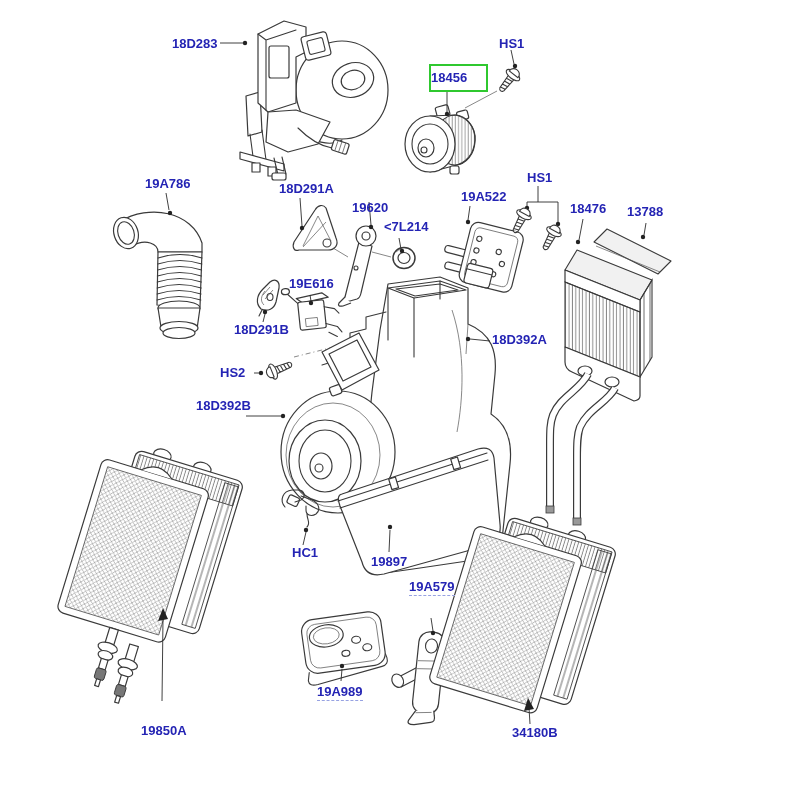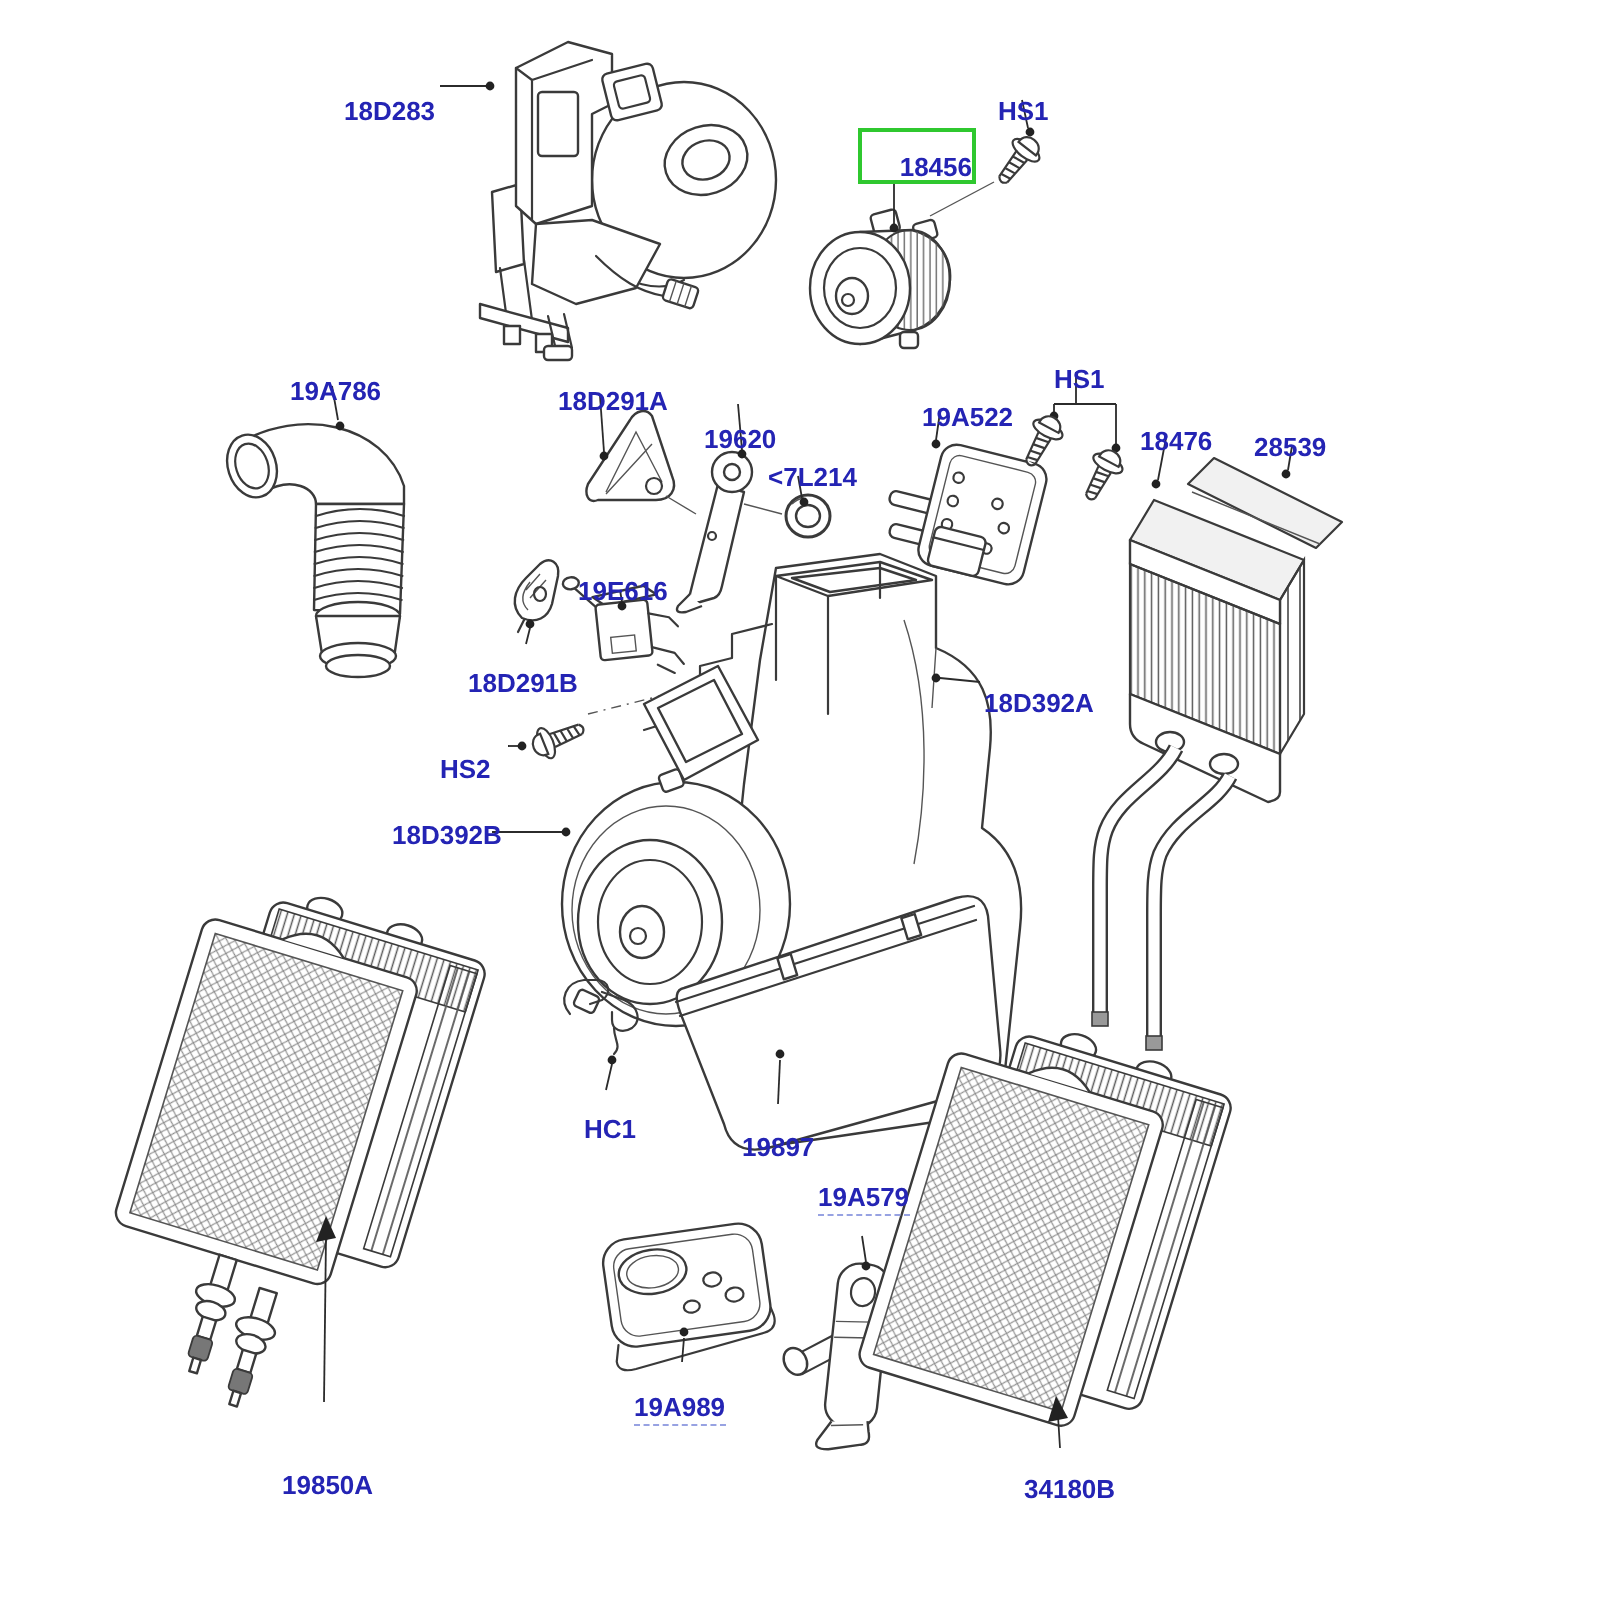--- a/index.html
+++ b/index.html
@@ -1,23 +1,23 @@
 <!DOCTYPE html>
 <html><head>
 <meta charset="utf-8">
 <style>
   html,body{margin:0;padding:0;}
   body{width:800px;height:800px;background:#fff;position:relative;overflow:hidden;
        font-family:"Liberation Sans", sans-serif;}
   #art{position:absolute;left:0;top:0;}
   .lbl{position:absolute;font-size:13px;font-weight:bold;color:#2424b4;
-       white-space:nowrap;line-height:14px;cursor:pointer;margin-top:12px;}
+       white-space:nowrap;line-height:14px;cursor:pointer;}
   .lbl.u{border-bottom:1px dashed #97a2e2;padding-bottom:1px;}
   .hl-box{position:absolute;left:429px;top:64px;width:55px;height:24px;
-          border:2px solid #2fc82f;display:flex;align-items:center;justify-content:flex-end;}
+          border:2px solid #2fc82f;display:flex;align-items:center;justify-content:flex-start;}
   .hl-box .lbl{position:static;}
   svg .ln{stroke:#3a3a3a;stroke-width:1.1;fill:none;stroke-linejoin:round;stroke-linecap:round;}
   svg .fw{stroke:#3a3a3a;stroke-width:1.2;fill:#fff;stroke-linejoin:round;}
   svg .fg{stroke:#3a3a3a;stroke-width:1.1;fill:#f1f1f1;stroke-linejoin:round;}
   svg .thin{stroke:#555;stroke-width:0.7;fill:none;}
   svg .ldr{stroke:#2b2b2b;stroke-width:0.9;fill:none;}
   svg .dot{fill:#222;stroke:none;}
   svg .arr{fill:#222;stroke:none;}
 </style>
 </head>
@@ -324,21 +324,21 @@
 <div class="hl-box">
   <div class="lbl">18456</div>
 </div>
 <div class="lbl" style="left:145px;top:177px">19A786</div>
 <div class="lbl" style="left:279px;top:182px">18D291A</div>
 <div class="lbl" style="left:352px;top:201px">19620</div>
 <div class="lbl" style="left:384px;top:220px">&lt;7L214</div>
 <div class="lbl" style="left:461px;top:190px">19A522</div>
 <div class="lbl" style="left:527px;top:171px">HS1</div>
 <div class="lbl" style="left:570px;top:202px">18476</div>
-<div class="lbl" style="left:627px;top:205px">28539</div>
+<div class="lbl" style="left:627px;top:205px">13788</div>
 <div class="lbl" style="left:289px;top:277px">19E616</div>
 <div class="lbl" style="left:234px;top:323px">18D291B</div>
 <div class="lbl" style="left:220px;top:366px">HS2</div>
 <div class="lbl" style="left:492px;top:333px">18D392A</div>
 <div class="lbl" style="left:196px;top:399px">18D392B</div>
 <div class="lbl" style="left:292px;top:546px">HC1</div>
 <div class="lbl" style="left:371px;top:555px">19897</div>
 <div class="lbl u" style="left:317px;top:685px">19A989</div>
 <div class="lbl u" style="left:409px;top:580px">19A579</div>
 <div class="lbl" style="left:141px;top:724px">19850A</div>

